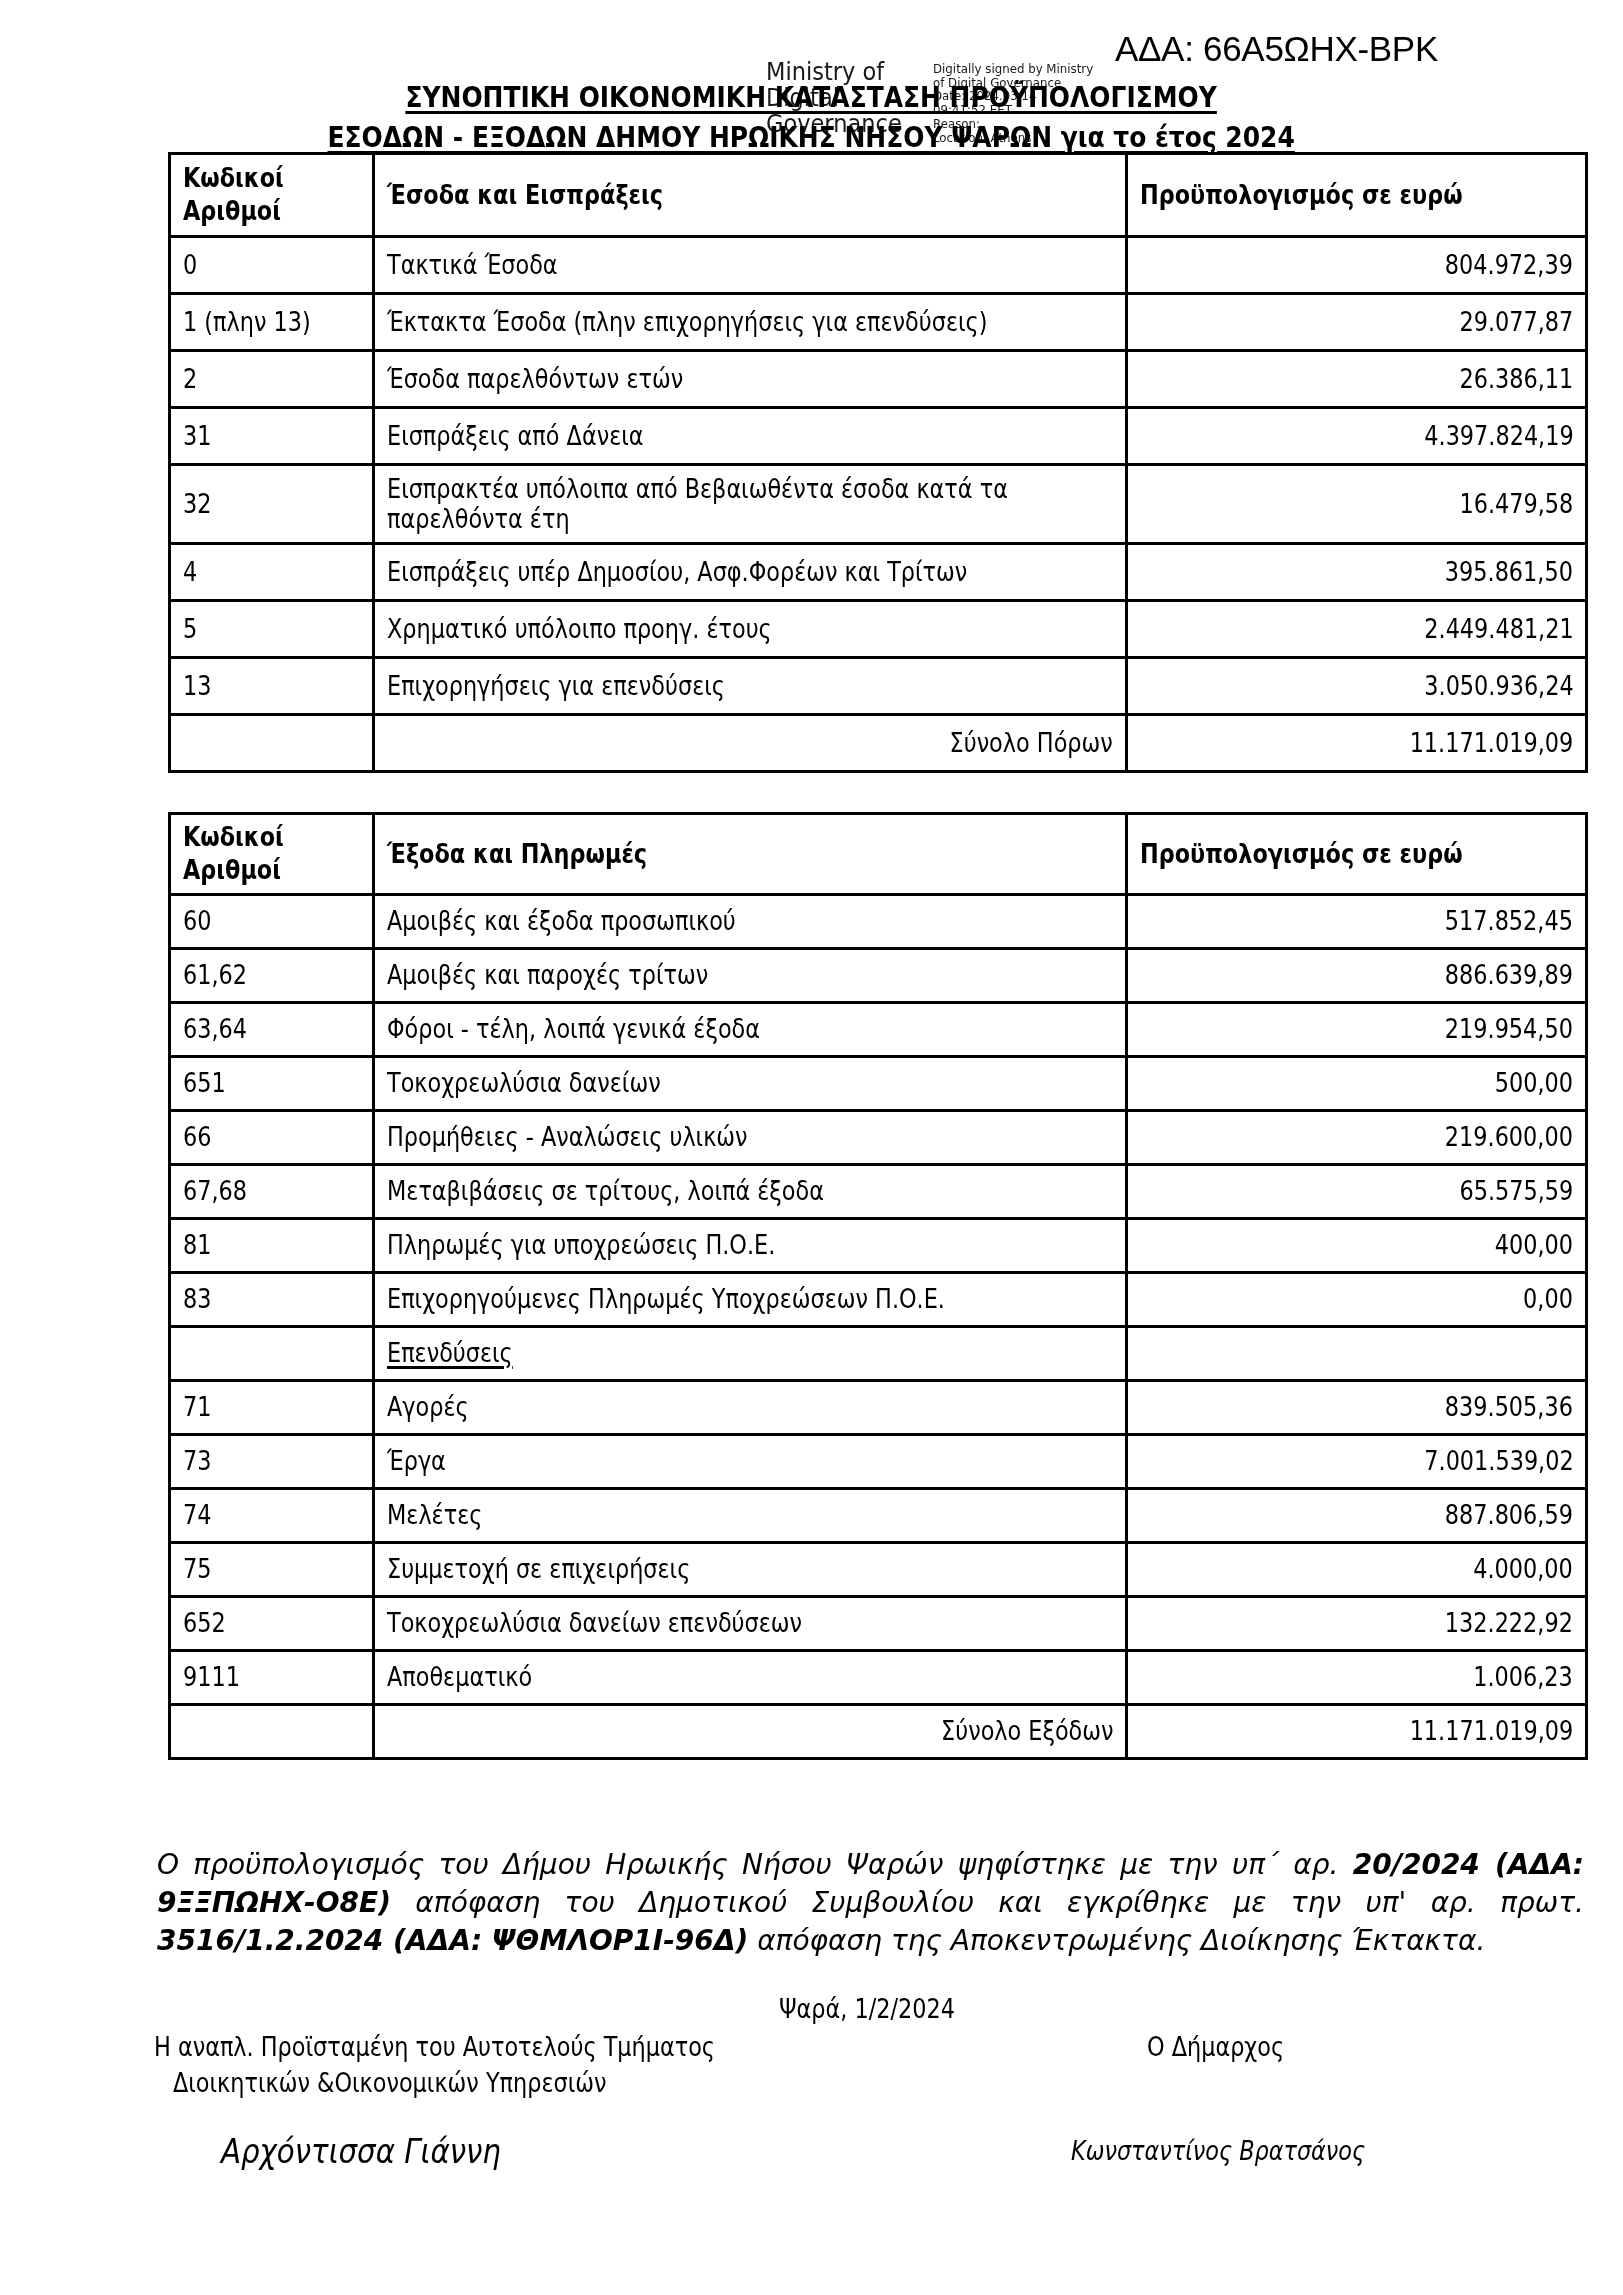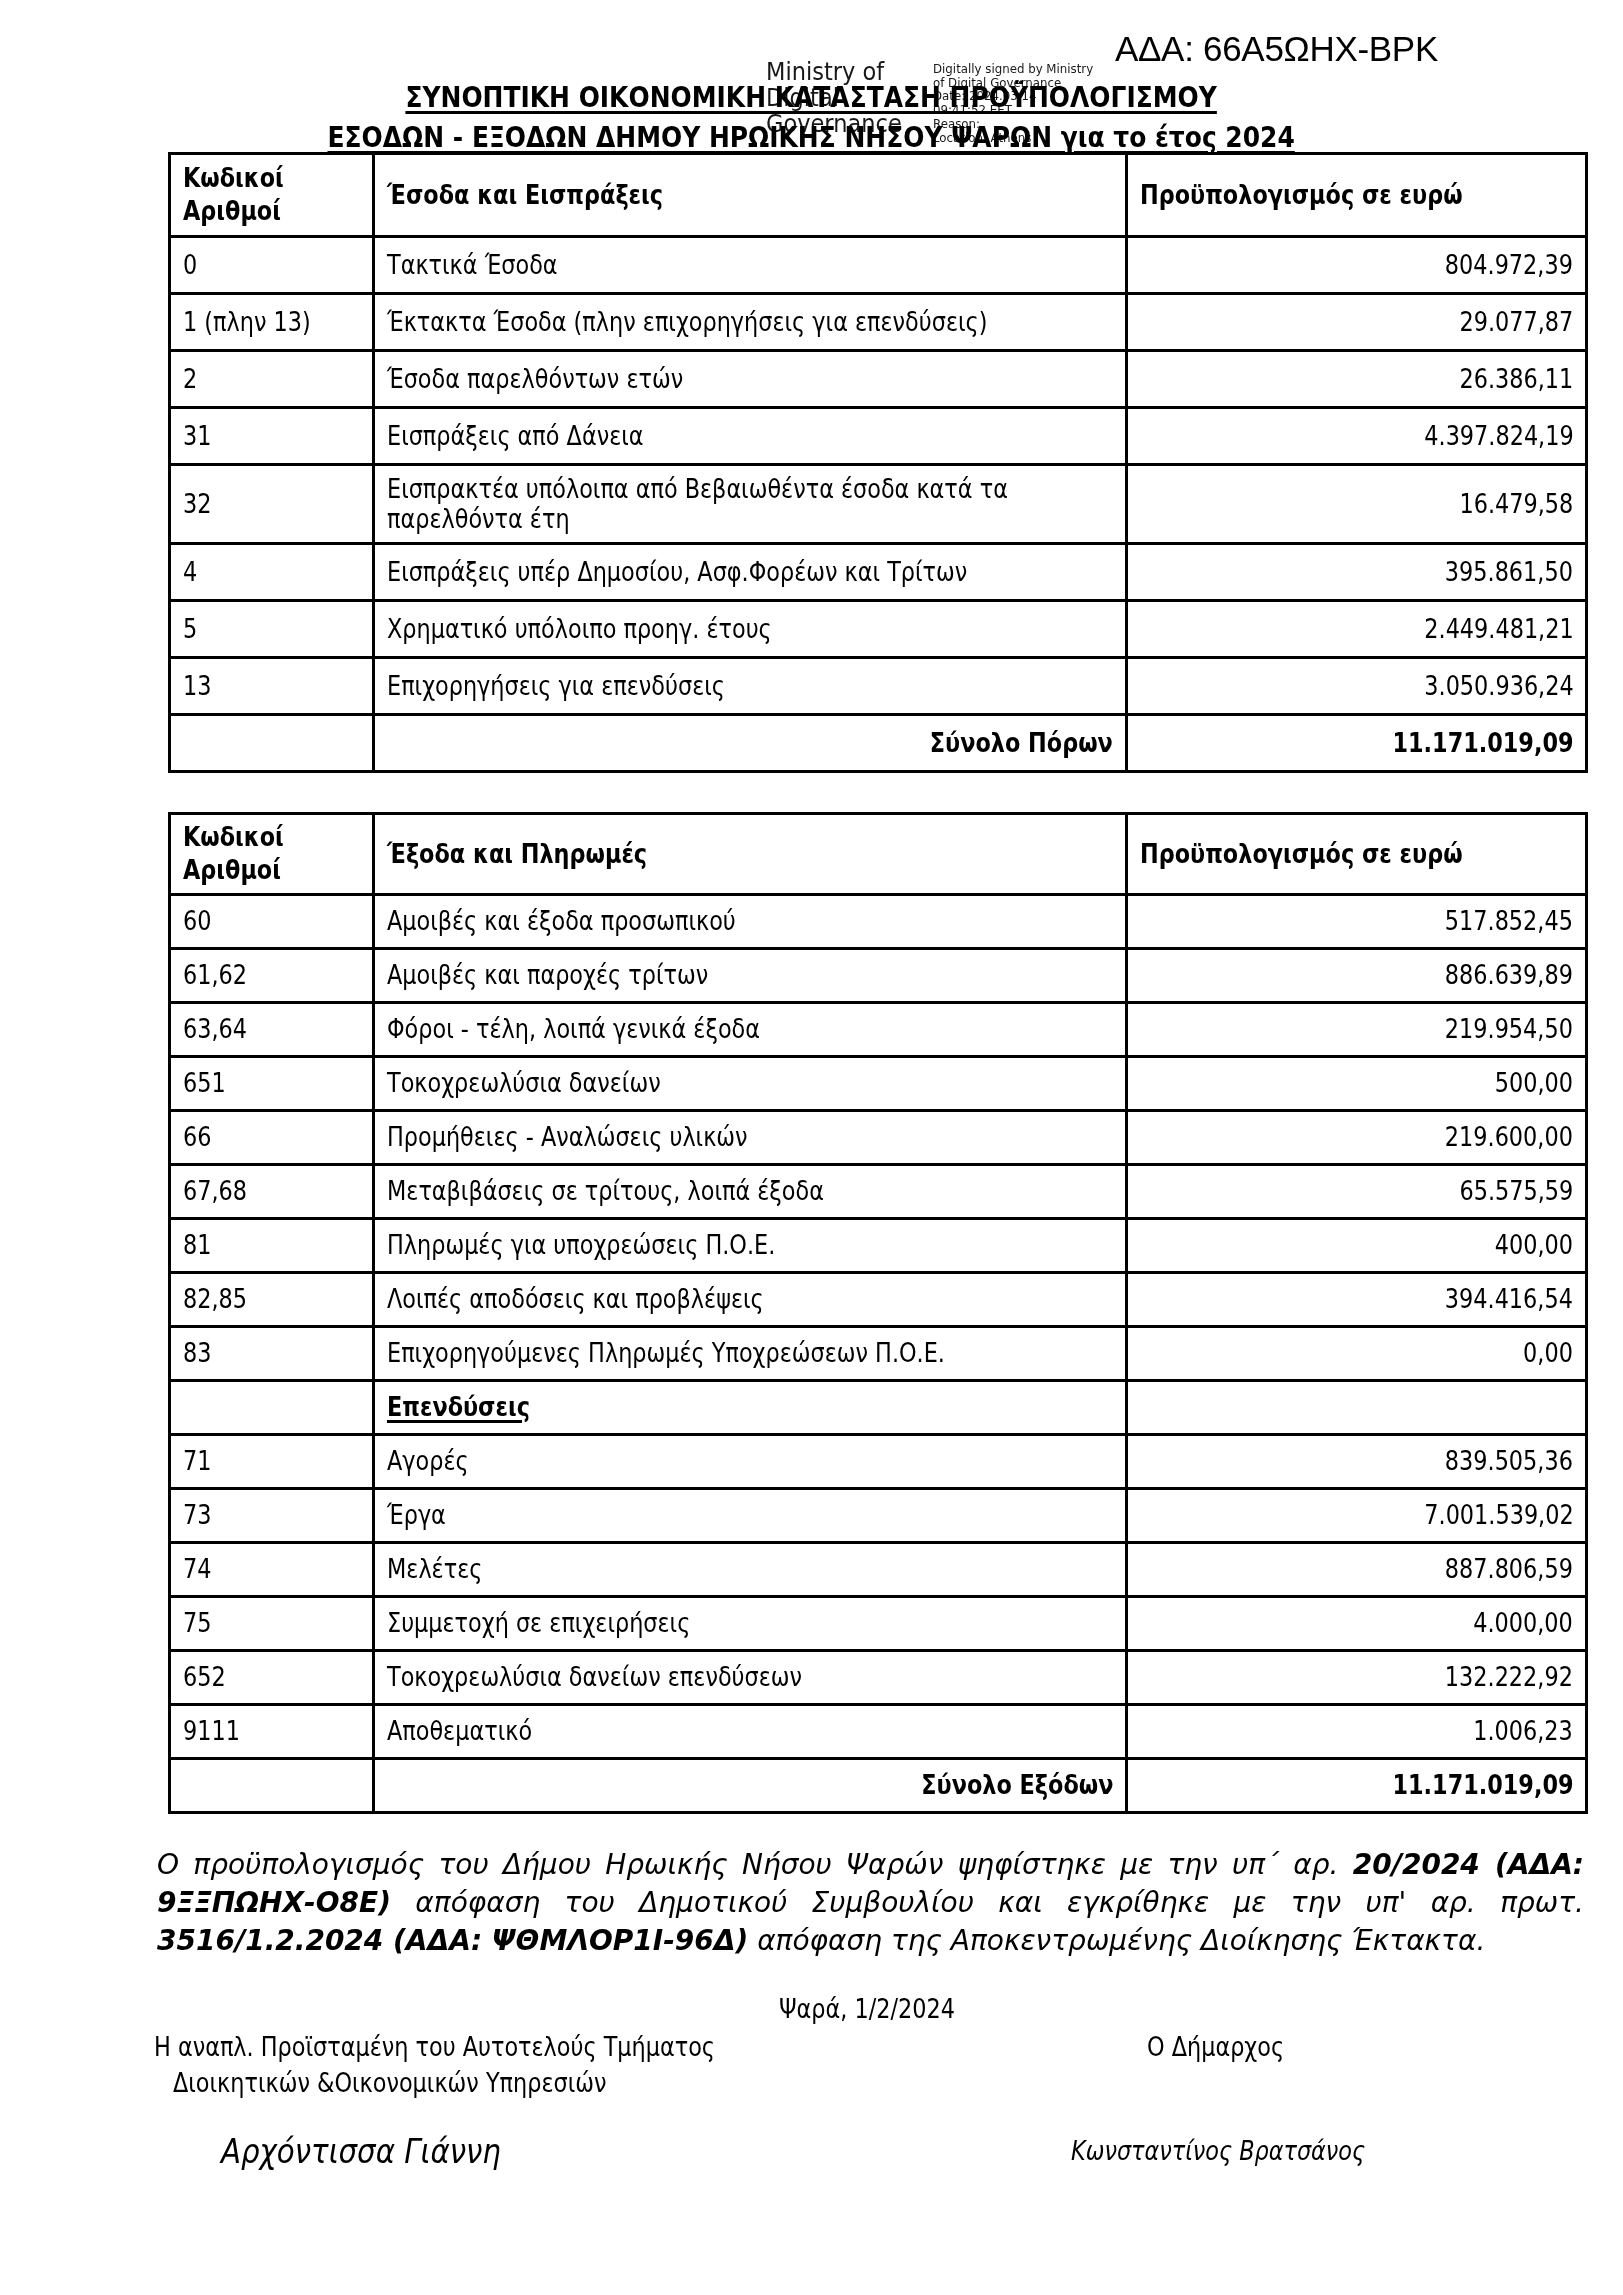--- a/index.html
+++ b/index.html
@@ -30,21 +30,21 @@
     table.budget th { font-weight: bold; text-align: left; }
     table.budget td.num { text-align: right; }
     table.budget td.wrap { white-space: normal; line-height: 30px; }
     .t1 { top: 152px; }
     .t2 { top: 812px; }
     .t1 tr.hdr { height: 83px; }
     .t1 tr.row { height: 57px; }
     .t1 tr.row.tall { height: 79px; }
     .t2 tr.hdr { height: 81px; }
     .t2 tr.row { height: 54px; }
-    .bold { font-weight: bold; }
+    .bold { font-weight: normal; }
     .underline { text-decoration: underline; text-decoration-thickness: 2.6px; text-underline-offset: 3.9px; }
 
     .para { left: 157px; width: 1427px; top: 1846px; font-style: italic;
             font-size: 28px; line-height: 38px; text-align: justify; }
     .place { left: 779px; top: 1993px; font-size: 26px; line-height: 33px; white-space: nowrap; text-align: center; }
     .role-left { left: 154px; top: 2029px; font-size: 26px; line-height: 36px; white-space: nowrap; }
     .role-left2 { left: 173px; top: 2065px; font-size: 26px; line-height: 36px; white-space: nowrap; }
     .role-right { left: 1147px; top: 2029px; font-size: 26px; line-height: 36px; white-space: nowrap; }
     .name-left { left: 221px; top: 2133px; font-size: 34px; line-height: 36px; font-style: italic; white-space: nowrap; }
     .name-right { left: 1071px; top: 2133px; font-size: 26px; line-height: 36px; font-style: italic; white-space: nowrap; }
@@ -175,25 +175,20 @@
     <td><span class="cond">67,68</span></td>
     <td><span class="cond">Μεταβιβάσεις σε τρίτους, λοιπά έξοδα</span></td>
     <td class="num"><span class="cond-r">65.575,59</span></td>
   </tr>
   <tr class="row">
     <td><span class="cond">81</span></td>
     <td><span class="cond">Πληρωμές για υποχρεώσεις Π.Ο.Ε.</span></td>
     <td class="num"><span class="cond-r">400,00</span></td>
   </tr>
   <tr class="row">
-    <td><span class="cond">82,85</span></td>
-    <td><span class="cond">Λοιπές αποδόσεις και προβλέψεις</span></td>
-    <td class="num"><span class="cond-r">394.416,54</span></td>
-  </tr>
-  <tr class="row">
     <td><span class="cond">83</span></td>
     <td><span class="cond">Επιχορηγούμενες Πληρωμές Υποχρεώσεων Π.Ο.Ε.</span></td>
     <td class="num"><span class="cond-r">0,00</span></td>
   </tr>
   <tr class="row">
     <td></td>
     <td class="bold"><span class="cond underline">Επενδύσεις</span></td>
     <td></td>
   </tr>
   <tr class="row">

